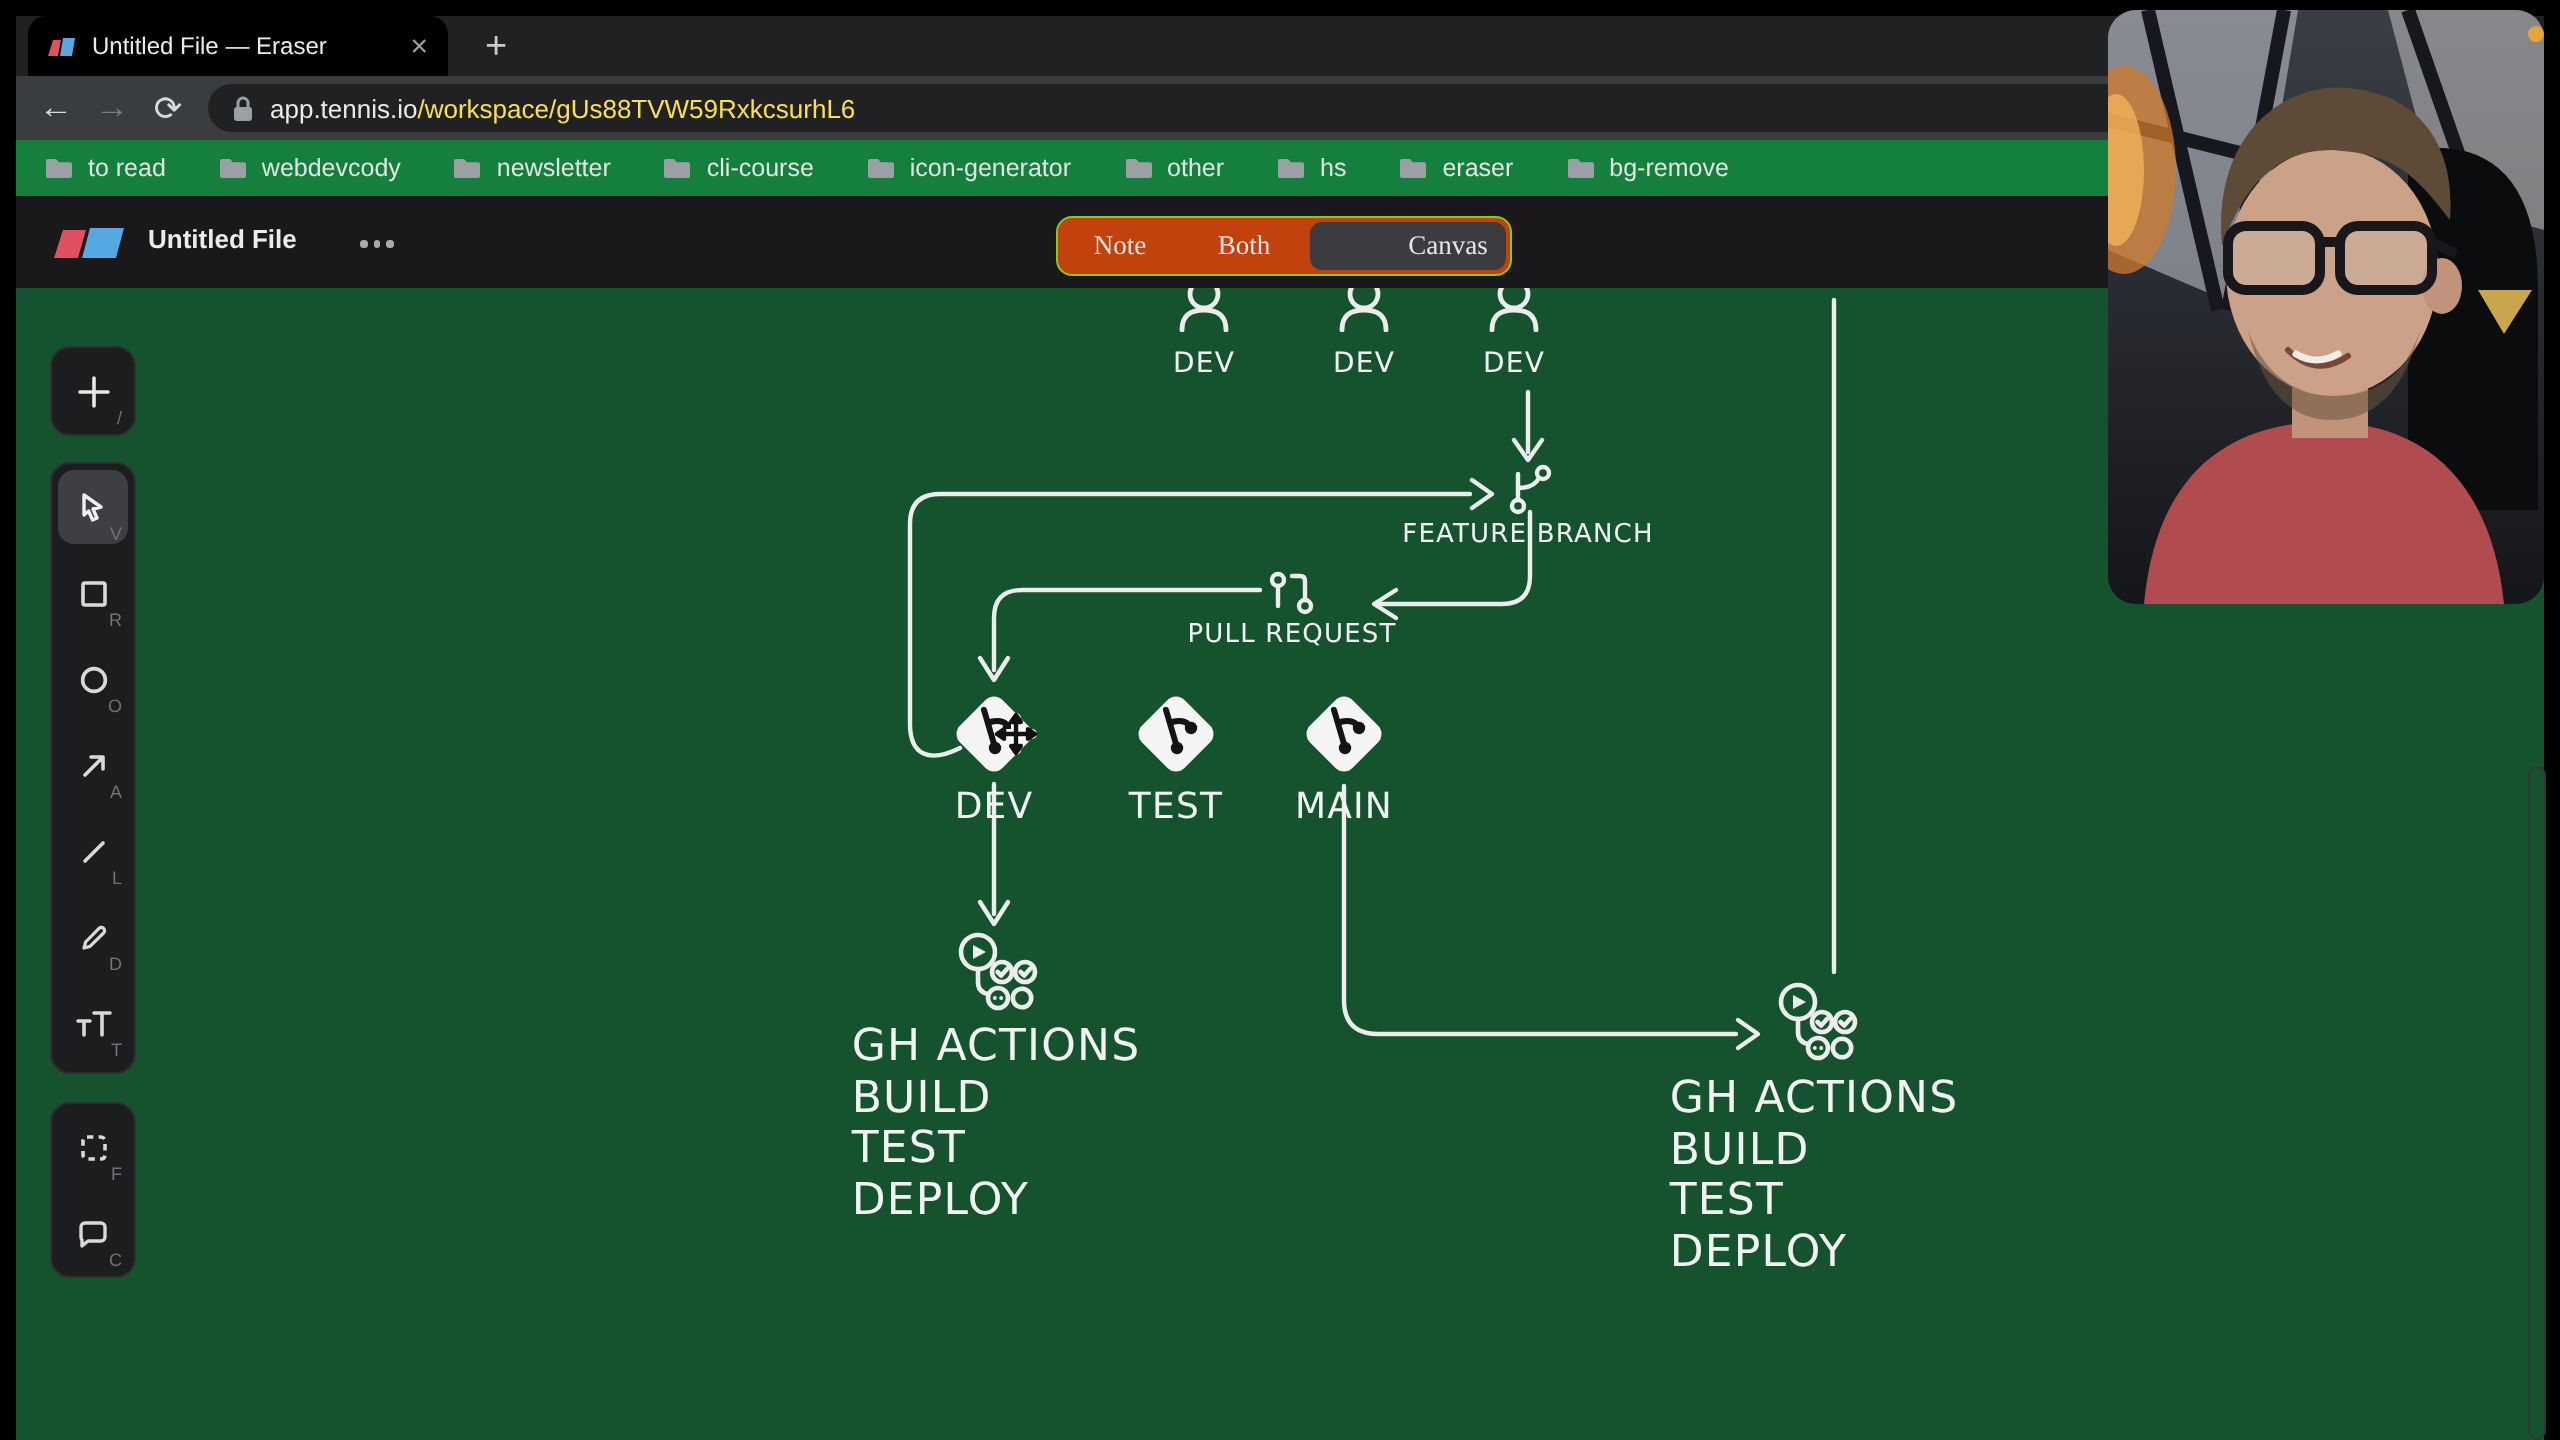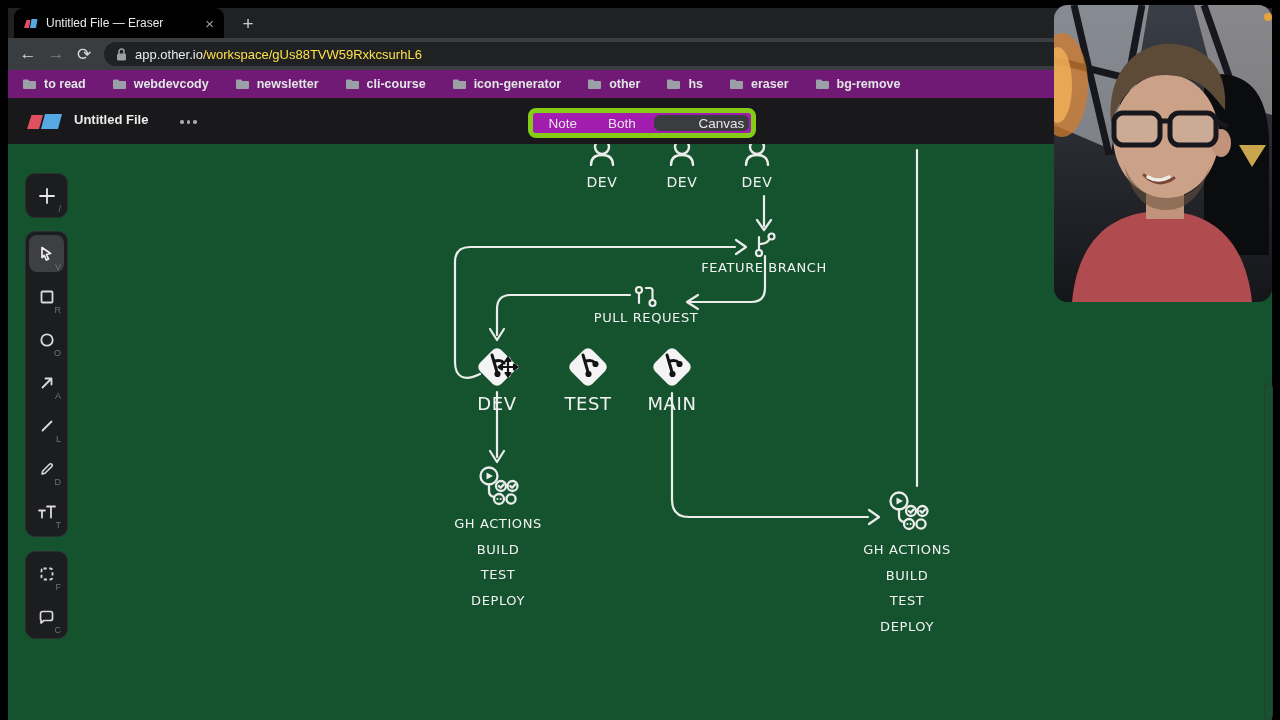--- a/index.html
+++ b/index.html
@@ -16,48 +16,48 @@
   #navbar{position:absolute;left:8px;top:38px;right:8px;height:32px;background:#3a3d40;
           display:flex;align-items:center;padding:0 6px;box-sizing:border-box;}
   .nav-btn{width:28px;height:28px;display:flex;align-items:center;justify-content:center;
            color:#d8dadd;font-size:17px;}
   .nav-btn.dim{color:#797d81;}
   .omnibox{flex:1;height:24px;background:#1f2123;border-radius:12px;margin-left:6px;
            display:flex;align-items:center;padding:0 12px;gap:8px;}
   .url{font-size:13px;white-space:nowrap;overflow:hidden;}
   .url .domain{color:#e8eaed;}
   .url .path{color:#fde047;text-align:center;}
-  #bookmarks{position:absolute;left:8px;top:70px;right:8px;height:28px;background:#701a75;
-             display:flex;align-items:center;gap:26px;padding:0 14px;box-sizing:border-box;font-weight:bold;}
+  #bookmarks{position:absolute;left:8px;top:70px;right:8px;height:28px;background:#15803d;
+             display:flex;align-items:center;gap:26px;padding:0 14px;box-sizing:border-box;}
   .bm{display:flex;align-items:center;gap:7px;}
   .bm-label{color:#e2e4e6;font-size:12.5px;white-space:nowrap;}
   
   #appheader{position:absolute;left:8px;top:98px;right:8px;height:46px;background:#19191b;
              border-bottom:1px solid #2b2b2d;}
   .logo{position:absolute;left:18px;top:13px;}
   .file-title{position:absolute;left:66px;top:14px;color:#ececec;font-size:13px;font-weight:600;}
   .dots{position:absolute;left:172px;top:22px;display:flex;gap:3px;}
   .dots i{width:3.5px;height:3.5px;border-radius:50%;background:#a9a9ad;}
-  .seg{position:absolute;left:520px;top:10px;width:228px;height:30px;border:5px solid #84cc16;
-       border-radius:8px;display:flex;box-sizing:border-box;background:#a21caf;}
+  .seg{position:absolute;left:520px;top:10px;width:228px;height:30px;border:1px solid #84cc16;
+       border-radius:8px;display:flex;box-sizing:border-box;background:#c2410c;font-family:Liberation Serif, serif;}
   .seg-item{flex:1;display:flex;align-items:center;justify-content:center;color:#e6e6e8;
             font-size:13.5px;border-radius:6px;margin:2px;}
   .seg-item.active{background:#3b3c3f;padding-left:40px;}
   .join-btn{position:absolute;left:887px;top:10px;width:200px;height:30px;border:1px solid #595b5e;
             border-radius:8px;display:flex;align-items:center;padding-left:14px;color:#f0f0f0;
             font-size:13.5px;box-sizing:border-box;}
   
   #canvas{position:absolute;left:8px;top:144px;width:1264px;height:576px;background:#14532d;overflow:hidden;}
   .node-label{position:absolute;color:#f2f2f2;font-family:"DejaVu Sans",sans-serif;font-weight:500;
               letter-spacing:.6px;text-align:center;transform:translateX(-50%);white-space:nowrap;}
   .lab-sm{font-size:13px;}
   .lab-md{font-size:14px;}
   .lab-lg{font-size:18px;}
-  .pipeline{position:absolute;transform:translateX(-50%);text-align:center;color:#f2f2f2;
-            font-family:"DejaVu Sans",sans-serif;font-weight:500;font-size:13px;letter-spacing:.6px;line-height:25.5px;}
+  .pipeline{position:absolute;transform:translateX(-50%);color:#f2f2f2;
+            font-family:"DejaVu Sans",sans-serif;font-weight:500;font-size:22px;letter-spacing:.6px;line-height:25.5px;}
   .dicon{position:absolute;}
   
   .panel{position:absolute;background:#1c1d1f;border:1px solid #2d2e30;border-radius:10px;box-sizing:border-box;}
   .tool{position:relative;width:41px;height:43px;display:flex;align-items:center;justify-content:center;}
   .tool.active::before{content:"";position:absolute;inset:3px;background:#3e3f42;border-radius:8px;}
   .tool svg{position:relative;z-index:1;}
   .shortcut{position:absolute;right:6px;bottom:3px;color:#6f7276;font-size:9px;z-index:1;}
   
   #webcam{position:absolute;left:1054px;top:5px;width:218px;height:297px;border-radius:14px;
           overflow:hidden;background:#202228;}
@@ -85,21 +85,21 @@
 
   <div id="navbar">
     <div class="nav-btn">←</div>
     <div class="nav-btn dim">→</div>
     <div class="nav-btn">⟳</div>
     <div class="omnibox">
       <svg width="11" height="13" viewBox="0 0 11 13">
         <rect x="1" y="5.5" width="9" height="7" rx="1.5" fill="#9aa0a6"></rect>
         <path d="M3 6 V3.5 a2.5 2.5 0 0 1 5 0 V6" fill="none" stroke="#9aa0a6" stroke-width="1.5"></path>
       </svg>
-      <span class="url"><span class="domain">app.other.io</span><span class="path">/workspace/gUs88TVW59RxkcsurhL6</span></span>
+      <span class="url"><span class="domain">app.tennis.io</span><span class="path">/workspace/gUs88TVW59RxkcsurhL6</span></span>
     </div>
   </div>
 
   <div id="bookmarks">
     <div class="bm">
       <svg width="15" height="12" viewBox="0 0 15 12">
           <path d="M1 2.5 a1 1 0 0 1 1-1 h4 l1.4 1.6 H13 a1 1 0 0 1 1 1 V10 a1 1 0 0 1 -1 1 H2 a1 1 0 0 1 -1-1 Z" fill="#9aa0a6"></path>
         </svg>
       <span class="bm-label">to read</span>
     </div>

